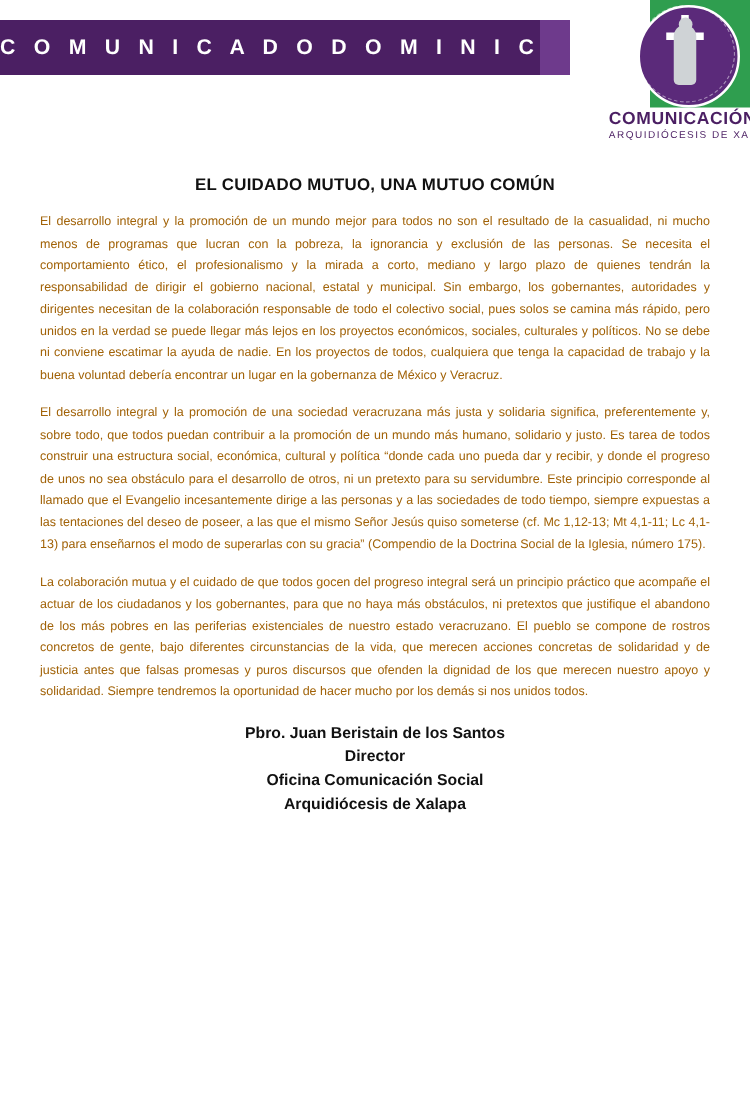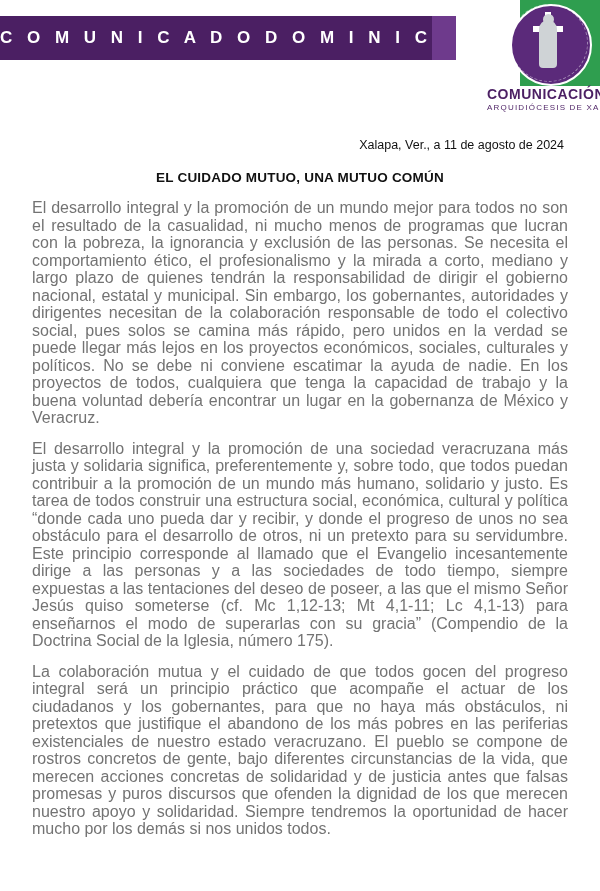--- a/index.html
+++ b/index.html
@@ -162,24 +162,24 @@
   }
   .doc-title {
     text-align: center;
     font-size: 13.5px;
     font-weight: bold;
     margin: 18px 0 14px 0;
     letter-spacing: 0.2px;
   }
   .para {
     text-align: justify;
-    font-size: 16px;
+    font-size: 10px;
     line-height: 17.5px;
     margin: 0 0 13px 0;
-    color: #737373;
+    color: #a16207;
   }
 
   
   .signature {
     margin-top: 14px;
     text-align: center;
     font-size: 12.6px;
     font-weight: bold;
     line-height: 18px;
   }
@@ -202,23 +202,28 @@
     <div class="logo-cross"></div>
     <div class="logo-cross-arm"></div>
     <div class="logo-figure"></div>
     <div class="logo-head"></div>
     <div class="logo-text1">COMUNICACIÓN SOCIAL</div>
     <div class="logo-text2">ARQUIDIÓCESIS DE XALAPA</div>
   </div>
 </div>
 
 <div class="meta">
-  <div class="meta-line">Xalapa, Ver., a 11 de agosto de 2024</div>
 </div>
 
 <div class="doc">
   <div class="doc-title">EL CUIDADO MUTUO, UNA MUTUO COMÚN</div>
 
   <p class="para">El desarrollo integral y la promoción de un mundo mejor para todos no son el resultado de la casualidad, ni mucho menos de programas que lucran con la pobreza, la ignorancia y exclusión de las personas. Se necesita el comportamiento ético, el profesionalismo y la mirada a corto, mediano y largo plazo de quienes tendrán la responsabilidad de dirigir el gobierno nacional, estatal y municipal. Sin embargo, los gobernantes, autoridades y dirigentes necesitan de la colaboración responsable de todo el colectivo social, pues solos se camina más rápido, pero unidos en la verdad se puede llegar más lejos en los proyectos económicos, sociales, culturales y políticos. No se debe ni conviene escatimar la ayuda de nadie. En los proyectos de todos, cualquiera que tenga la capacidad de trabajo y la buena voluntad debería encontrar un lugar en la gobernanza de México y Veracruz.</p>
   <p class="para">El desarrollo integral y la promoción de una sociedad veracruzana más justa y solidaria significa, preferentemente y, sobre todo, que todos puedan contribuir a la promoción de un mundo más humano, solidario y justo. Es tarea de todos construir una estructura social, económica, cultural y política “donde cada uno pueda dar y recibir, y donde el progreso de unos no sea obstáculo para el desarrollo de otros, ni un pretexto para su servidumbre. Este principio corresponde al llamado que el Evangelio incesantemente dirige a las personas y a las sociedades de todo tiempo, siempre expuestas a las tentaciones del deseo de poseer, a las que el mismo Señor Jesús quiso someterse (cf. Mc 1,12-13; Mt 4,1-11; Lc 4,1-13) para enseñarnos el modo de superarlas con su gracia” (Compendio de la Doctrina Social de la Iglesia, número 175).</p>
   <p class="para">La colaboración mutua y el cuidado de que todos gocen del progreso integral será un principio práctico que acompañe el actuar de los ciudadanos y los gobernantes, para que no haya más obstáculos, ni pretextos que justifique el abandono de los más pobres en las periferias existenciales de nuestro estado veracruzano. El pueblo se compone de rostros concretos de gente, bajo diferentes circunstancias de la vida, que merecen acciones concretas de solidaridad y de justicia antes que falsas promesas y puros discursos que ofenden la dignidad de los que merecen nuestro apoyo y solidaridad. Siempre tendremos la oportunidad de hacer mucho por los demás si nos unidos todos.</p>
 
+  <div class="signature">
+    <div class="sig-line">Pbro. Juan Beristain de los Santos</div>
+    <div class="sig-line">Director</div>
+    <div class="sig-line">Oficina Comunicación Social</div>
+    <div class="sig-line">Arquidiócesis de Xalapa</div>
+  </div>
 </div>
 
 </body></html>

